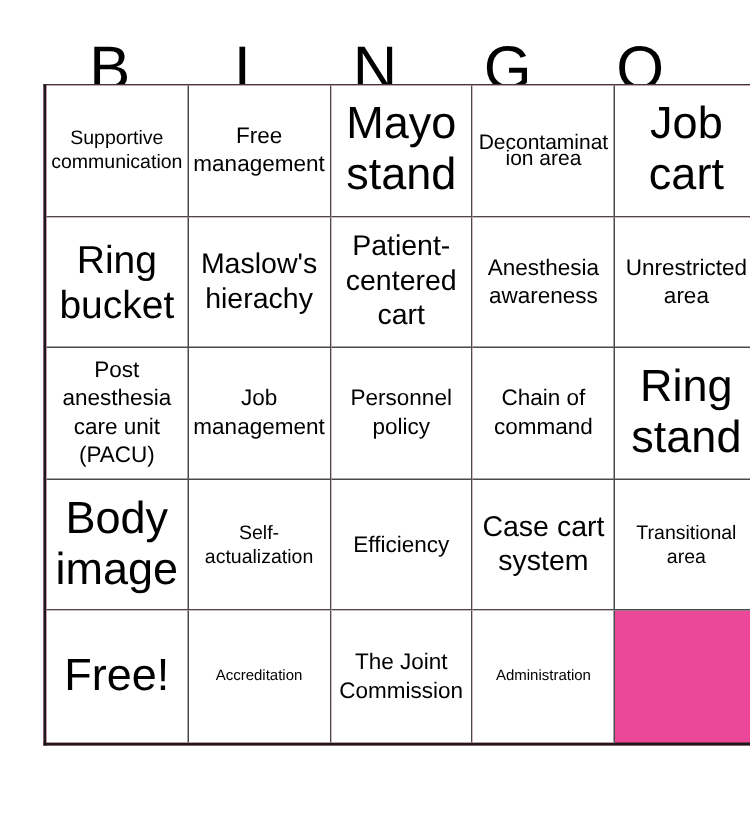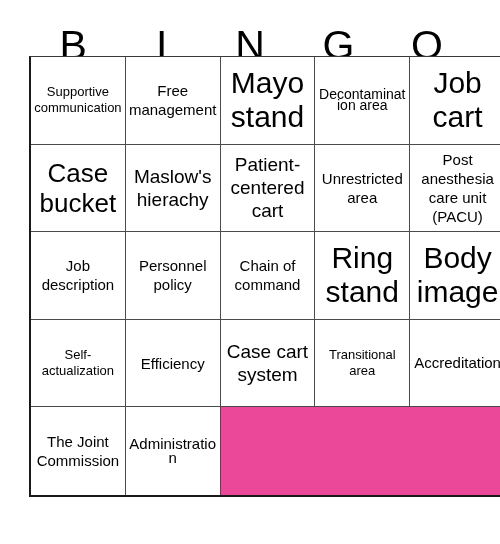--- a/index.html
+++ b/index.html
@@ -88,21 +88,21 @@
     word-wrap: break-word;
     color: #000000;
   }
 
   
   .size-xxl .cell-text { font-size: 30px; line-height: 34px; }
   .size-xl  .cell-text { font-size: 26px; line-height: 30px; }
   .size-lg  .cell-text { font-size: 19px; line-height: 23px; }
   .size-md  .cell-text { font-size: 15px; line-height: 19px; }
   .size-sm  .cell-text { font-size: 13px; line-height: 16px; }
-  .size-xs  .cell-text { font-size: 15px; line-height: 14px; }
+  .size-xs  .cell-text { font-size: 10px; line-height: 14px; }
   .size-xxs .cell-text { font-size: 14px; line-height: 11px; }
 </style>
 </head>
 <body>
 
 <div id="card-root">
 
   <div id="bingo-header">
     <div class="header-letter">B</div>
     <div class="header-letter">I</div>
@@ -121,36 +121,39 @@
       <div class="bingo-cell size-xxl">
         <span class="cell-text">Mayo stand</span>
       </div>
       <div class="bingo-cell size-xxs">
         <span class="cell-text">Decontamination area</span>
       </div>
       <div class="bingo-cell size-xxl">
         <span class="cell-text">Job cart</span>
       </div>
       <div class="bingo-cell size-xl">
-        <span class="cell-text">Case bucket</span>
+        <span class="cell-text">Ring bucket</span>
       </div>
       <div class="bingo-cell size-lg">
         <span class="cell-text">Maslow's hierachy</span>
       </div>
       <div class="bingo-cell size-lg">
         <span class="cell-text">Patient-centered cart</span>
       </div>
       <div class="bingo-cell size-md">
+        <span class="cell-text">Anesthesia awareness</span>
+      </div>
+      <div class="bingo-cell size-md">
         <span class="cell-text">Unrestricted area</span>
       </div>
       <div class="bingo-cell size-md">
         <span class="cell-text">Post anesthesia care unit (PACU)</span>
       </div>
       <div class="bingo-cell size-md">
-        <span class="cell-text">Job description</span>
+        <span class="cell-text">Job management</span>
       </div>
       <div class="bingo-cell size-md">
         <span class="cell-text">Personnel policy</span>
       </div>
       <div class="bingo-cell size-md">
         <span class="cell-text">Chain of command</span>
       </div>
       <div class="bingo-cell size-xxl">
         <span class="cell-text">Ring stand</span>
       </div>
@@ -162,20 +165,23 @@
       </div>
       <div class="bingo-cell size-md">
         <span class="cell-text">Efficiency</span>
       </div>
       <div class="bingo-cell size-lg">
         <span class="cell-text">Case cart system</span>
       </div>
       <div class="bingo-cell size-sm">
         <span class="cell-text">Transitional area</span>
       </div>
+      <div class="bingo-cell size-xxl">
+        <span class="cell-text">Free!</span>
+      </div>
       <div class="bingo-cell size-xs">
         <span class="cell-text">Accreditation</span>
       </div>
       <div class="bingo-cell size-md">
         <span class="cell-text">The Joint Commission</span>
       </div>
       <div class="bingo-cell size-xs">
         <span class="cell-text">Administration</span>
       </div>
     </div>

